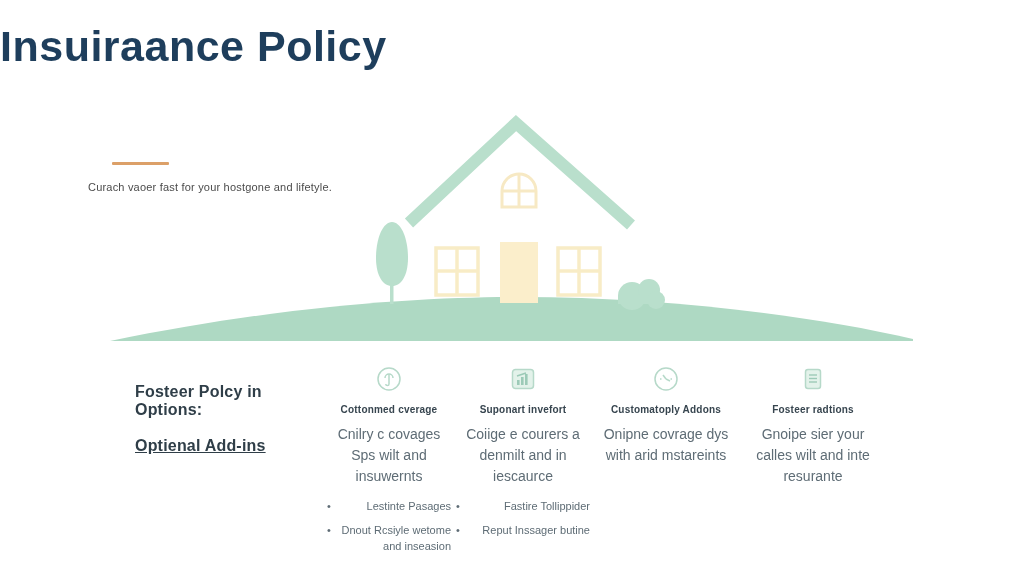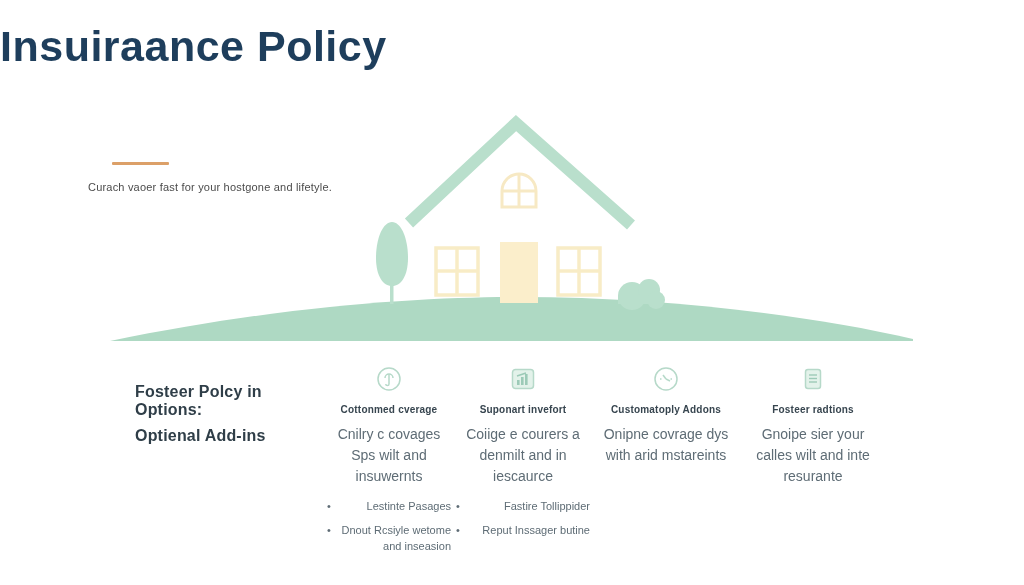--- a/index.html
+++ b/index.html
@@ -24,21 +24,21 @@
   }
   .illustration{position:absolute;left:0;top:100px;}
   
   .left-panel{position:absolute;left:135px;top:383px;width:196px;}
   .left-panel h3{
     margin:0 0 6px 0;font-size:16px;font-weight:700;color:#2f3e48;letter-spacing:0.2px;
   }
   .left-panel p{
     margin:0 0 14px 0;font-size:11px;line-height:1.45;color:#5a6770;
   }
-  .left-panel .h2{margin-top:8px;}
+  .left-panel .h2{margin-top:18px;text-decoration:underline;}
   .col{position:absolute;top:364px;text-align:center;}
   .col .icon-wrap{height:30px;margin-bottom:10px;display:flex;justify-content:center;align-items:center;}
   .col h3{
     margin:0 0 9px 0;font-size:10px;font-weight:700;color:#37454f;letter-spacing:0.2px;
   }
   .col p{
     margin:0 0 12px 0;font-size:14px;line-height:1.5;color:#5e6c75;
   }
   .col ul{
     list-style:none;margin:0;padding:0;text-align:left;

